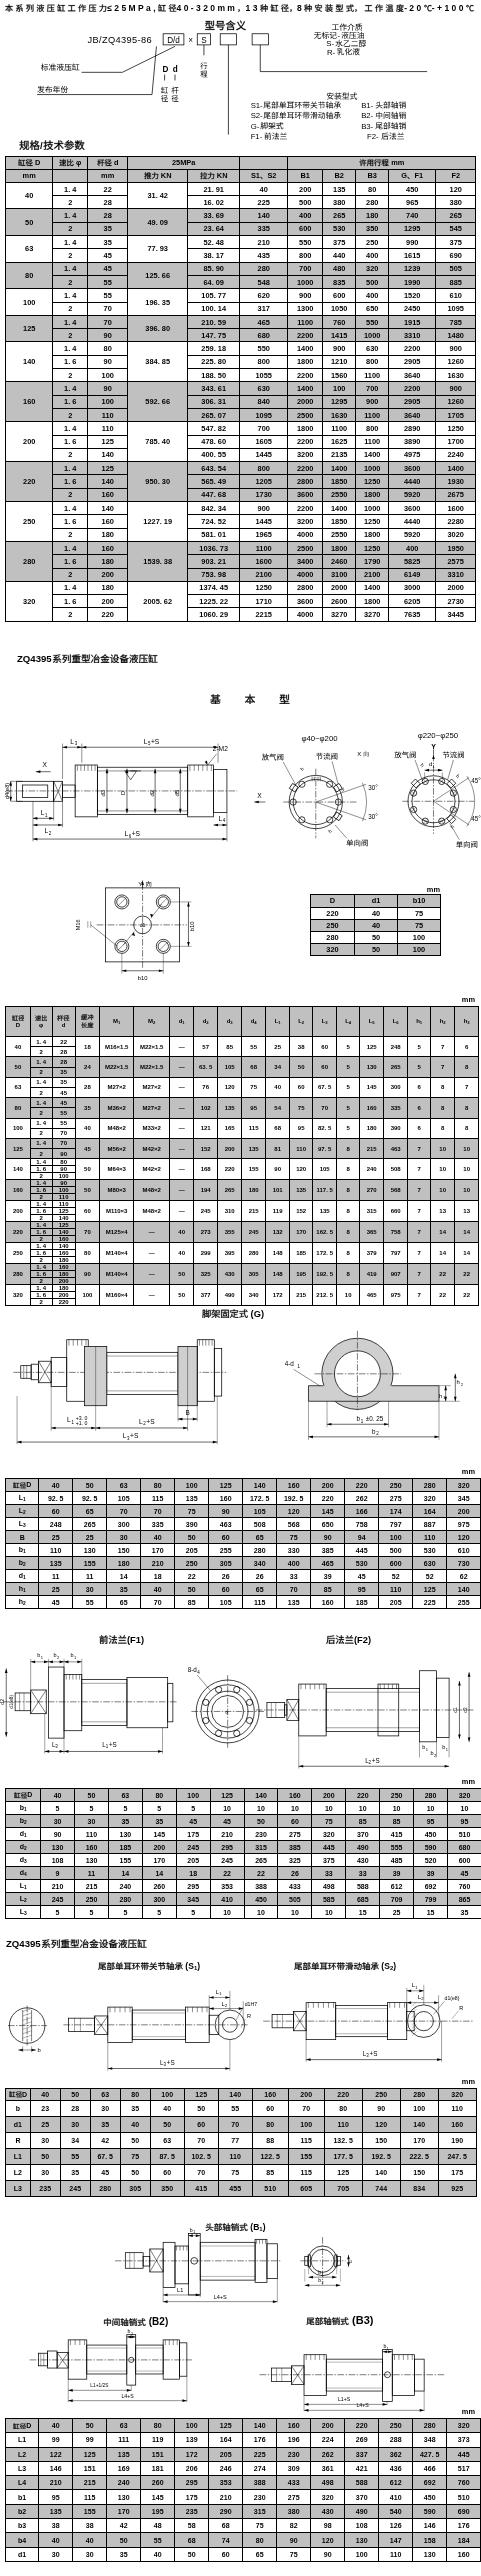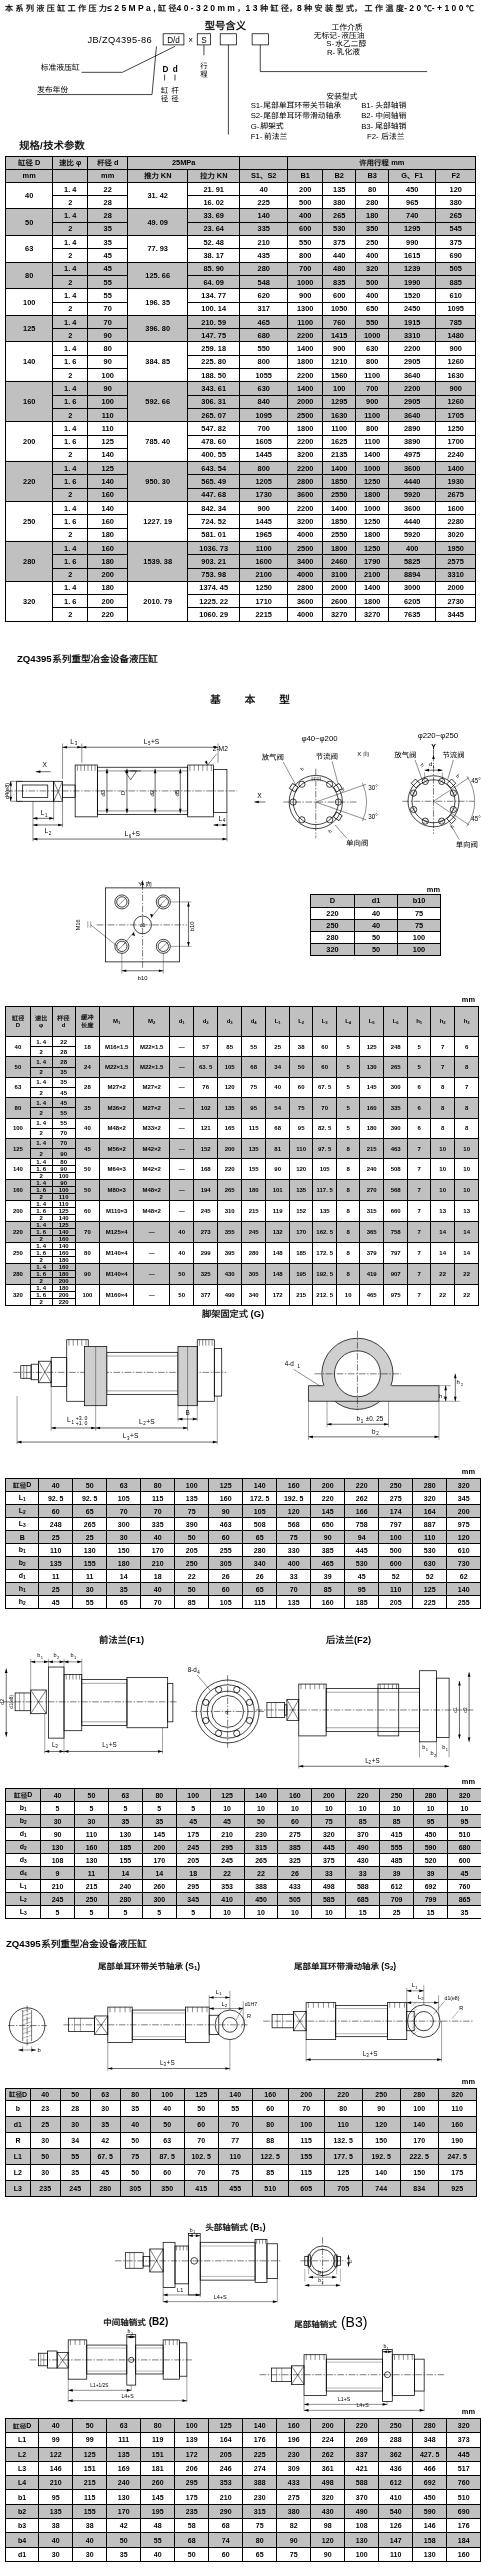--- a/index.html
+++ b/index.html
@@ -505,21 +505,21 @@
         <td class="g">835</td>
         <td class="g">500</td>
         <td class="g">1990</td>
         <td class="g">885</td>
       </tr>
       <tr style="height:13.3px">
         <td rowspan="2">100</td>
         <td>1. 4</td>
         <td>55</td>
         <td rowspan="2">196. 35</td>
-        <td>134. 77</td>
+        <td>105. 77</td>
         <td>620</td>
         <td>900</td>
         <td>600</td>
         <td>400</td>
         <td>1520</td>
         <td>610</td>
       </tr>
       <tr style="height:13.3px">
         <td>2</td>
         <td>70</td>
@@ -755,28 +755,28 @@
         <td class="g">2575</td>
       </tr>
       <tr style="height:13.3px">
         <td class="g">2</td>
         <td class="g">200</td>
         <td class="g">753. 98</td>
         <td class="g">2100</td>
         <td class="g">4000</td>
         <td class="g">3100</td>
         <td class="g">2100</td>
-        <td class="g">8894</td>
+        <td class="g">6149</td>
         <td class="g">3310</td>
       </tr>
       <tr style="height:13.3px">
         <td rowspan="3">320</td>
         <td>1. 4</td>
         <td>180</td>
-        <td rowspan="3">2010. 79</td>
+        <td rowspan="3">2005. 62</td>
         <td>1374. 45</td>
         <td>1250</td>
         <td>2800</td>
         <td>2000</td>
         <td>1400</td>
         <td>3000</td>
         <td>2000</td>
       </tr>
       <tr style="height:13.3px">
         <td>1. 6</td>
@@ -2590,21 +2590,21 @@
   </svg>
 <div class="ab" style="left:103px;top:2316px;font-size:10px;font-weight:bold"><svg style="vertical-align:-1.1px" width="43" height="8.5" viewBox="0 -880 5000 1000">
       <g stroke="#000" stroke-width="30">
         <use href="#u4e2d" x="0"></use>
         <use href="#u95f4" x="1000"></use>
         <use href="#u8f74" x="2000"></use>
         <use href="#u9500" x="3000"></use>
         <use href="#u5f0f" x="4000"></use>
       </g>
     </svg> (B2)</div>
-<div class="ab" style="left:294px;top:2314px;font-size:14px;font-weight:normal"><svg style="vertical-align:-1.1px" width="43" height="8.5" viewBox="0 -880 5000 1000">
+<div class="ab" style="left:306px;top:2314px;font-size:11px;font-weight:bold"><svg style="vertical-align:-1.1px" width="43" height="8.5" viewBox="0 -880 5000 1000">
       <g stroke="#000" stroke-width="30">
         <use href="#u5c3e" x="0"></use>
         <use href="#u90e8" x="1000"></use>
         <use href="#u8f74" x="2000"></use>
         <use href="#u9500" x="3000"></use>
         <use href="#u5f0f" x="4000"></use>
       </g>
     </svg> (B3)</div>
 <svg class="ab" style="left:0;top:2328px" width="482" height="89" viewBox="0 0 650 120">
     <g>

